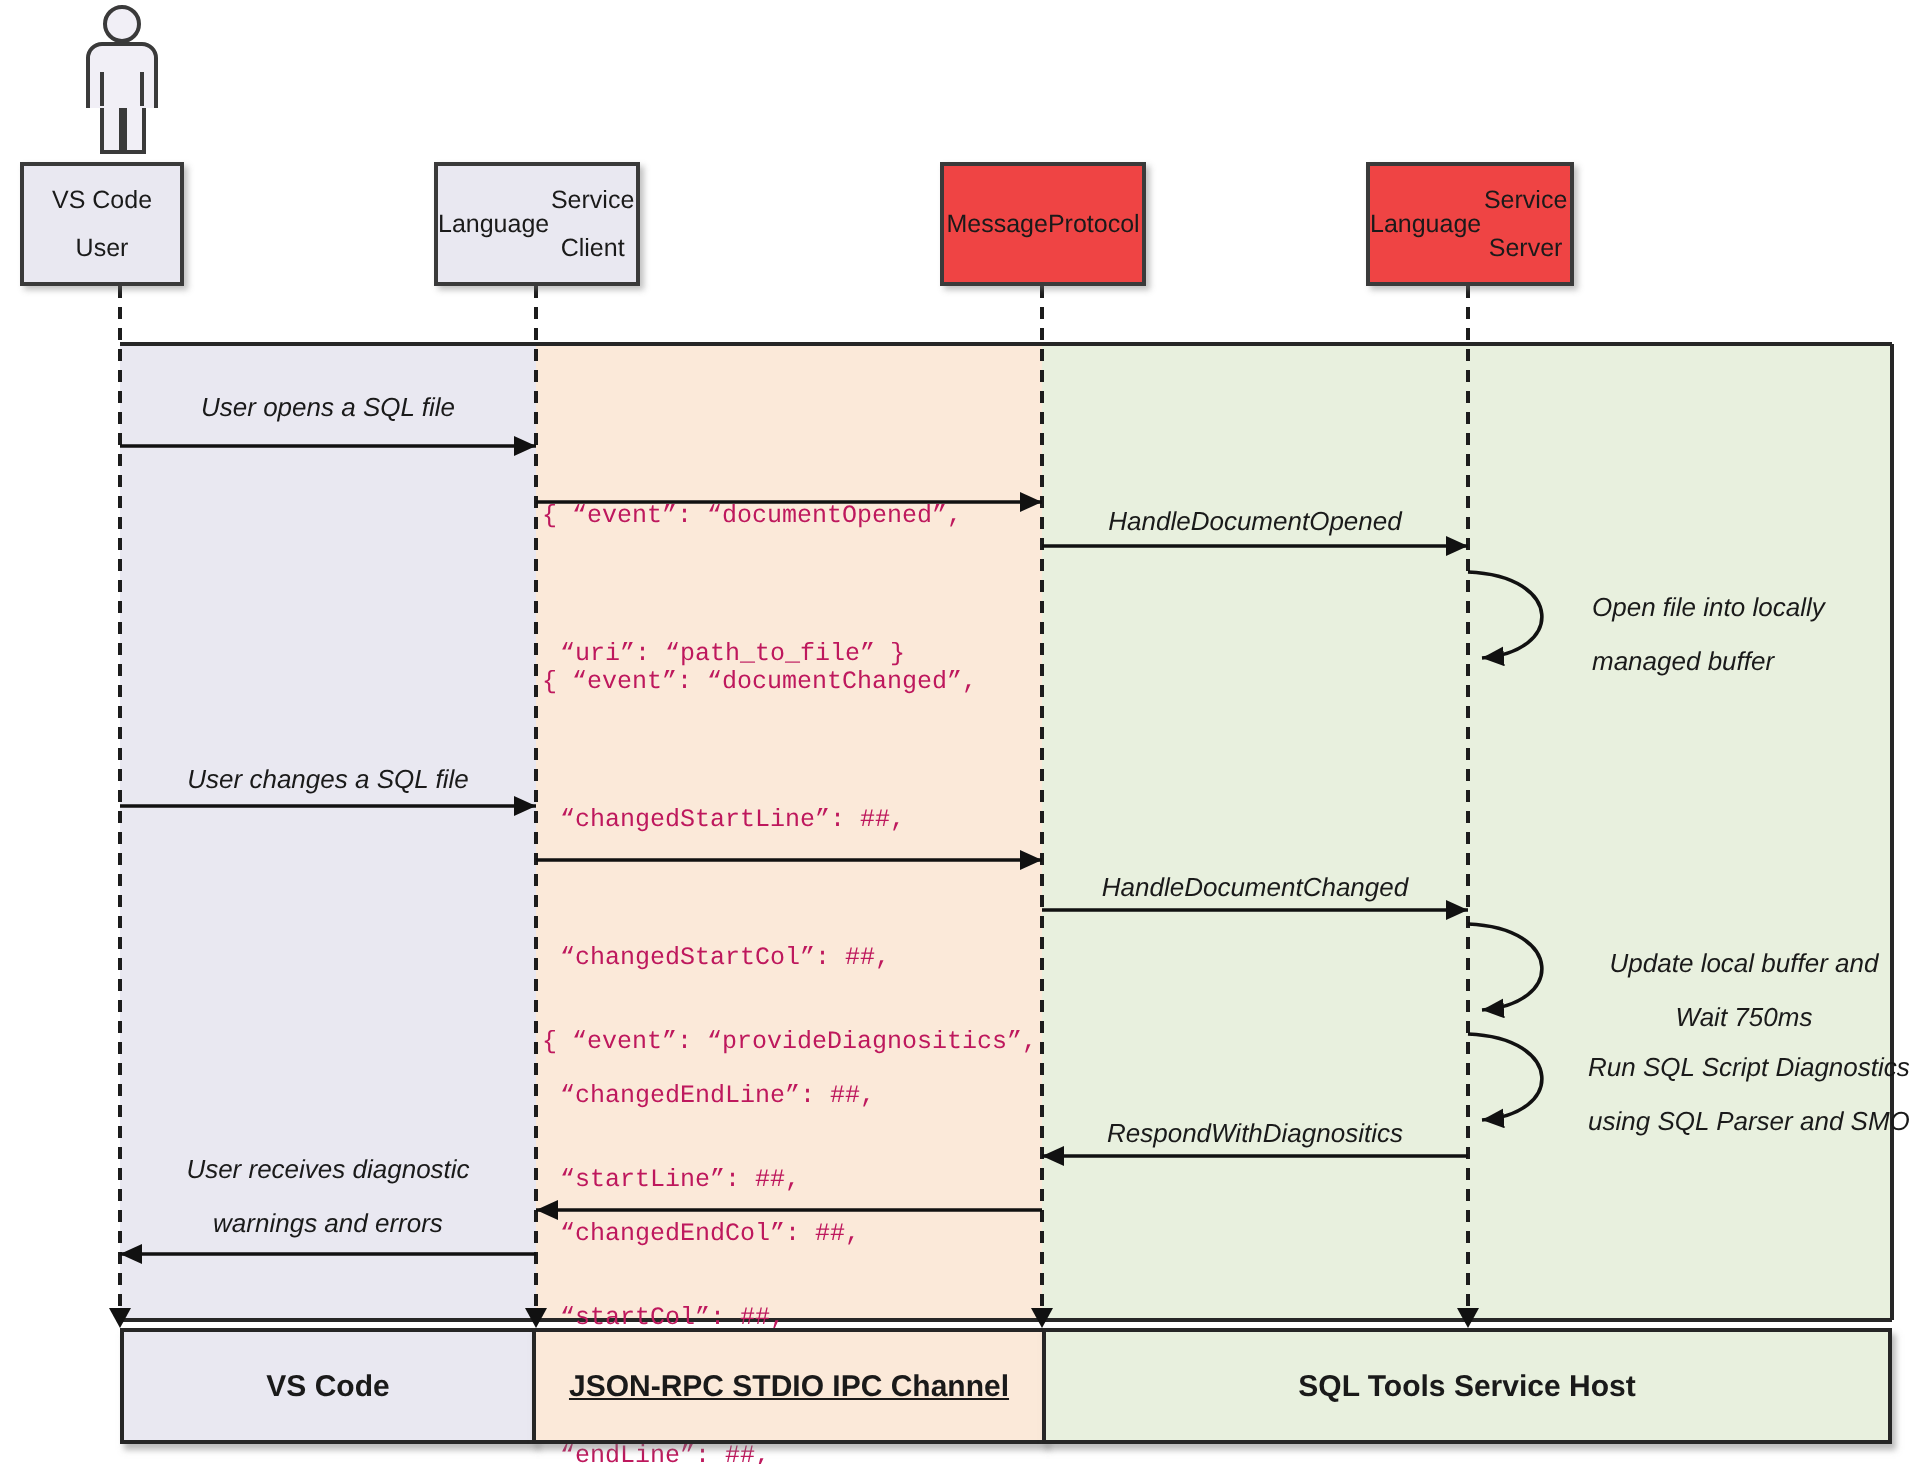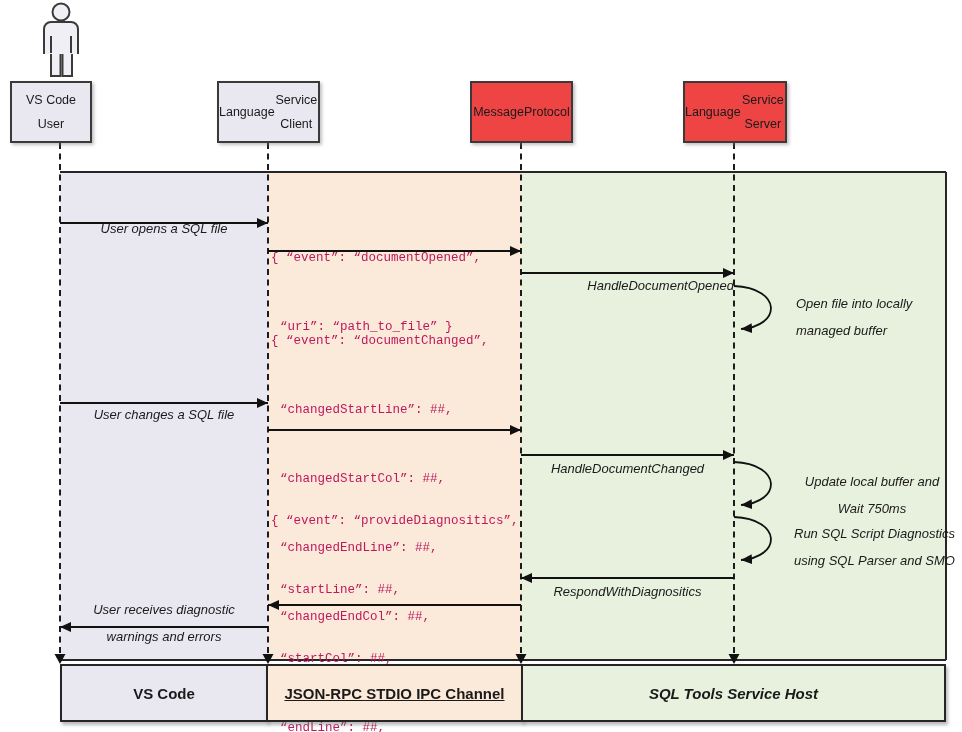--- a/index.html
+++ b/index.html
@@ -25,21 +25,20 @@
   .footer-box{
     position:absolute;top:664px;height:58px;border:2px solid #262626;box-sizing:border-box;
     display:flex;align-items:center;justify-content:center;
     font-size:15px;font-weight:bold;
     box-shadow:2px 3px 3px rgba(120,120,120,0.5);
   }
   
   .msg-label{
     position:absolute;font-style:italic;font-size:13px;line-height:16px;text-align:center;
     white-space:nowrap;
-    margin-top:25px;
   }
   .msg-label-2l{line-height:27px;}
   
   .payload{
     position:absolute;font-family:"Liberation Mono",monospace;font-size:12.5px;line-height:23px;
     white-space:pre;color:#be185d;
   }
   .payload .jline + .jline{padding-left:9px;}
   
   .note{
@@ -112,21 +111,21 @@
   <div class="actor-box actor-grn" style="left:470px;width:103px;">
     <div>Message</div>
     <div>Protocol</div>
   </div>
   <div class="actor-box actor-grn" style="left:683px;width:104px;">
     <div>Language</div>
     <div>Service Server</div>
   </div>
 
   <div class="msg-label" style="left:60px;width:208px;top:196px;">User opens a SQL file</div>
-  <div class="msg-label" style="left:521px;width:213px;top:253px;text-align:right;">HandleDocumentOpened</div>
+  <div class="msg-label" style="left:521px;width:213px;top:253px;">HandleDocumentOpened</div>
   <div class="msg-label" style="left:60px;width:208px;top:382px;">User changes a SQL file</div>
   <div class="msg-label" style="left:521px;width:213px;top:436px;">HandleDocumentChanged</div>
   <div class="msg-label" style="left:521px;width:213px;top:559px;">RespondWithDiagnositics</div>
   <div class="msg-label msg-label-2l" style="left:60px;width:208px;top:571px;">
     <div>User receives diagnostic</div>
     <div>warnings and errors</div>
   </div>
 
   <div class="payload" style="left:271px;top:201px;">
     <div class="jline">{ “event”: “documentOpened”,</div>
@@ -161,17 +160,17 @@
     <div>Run SQL Script Diagnostics</div>
     <div>using SQL Parser and SMO</div>
   </div>
 
   <div class="footer-box lane-user" style="left:60px;width:208px;background:#e9e8f1;">
     <span>VS Code</span>
   </div>
   <div class="footer-box" style="left:266px;width:257px;background:#fbe9d9;text-decoration:underline;">
     <span>JSON-RPC STDIO IPC Channel</span>
   </div>
-  <div class="footer-box" style="left:521px;width:425px;background:#e8f0de;font-style:italic;">
+  <div class="footer-box" style="left:521px;width:425px;background:#e8f0de;">
     <span>SQL Tools Service Host</span>
   </div>
 
 </div>
 
 </body></html>

